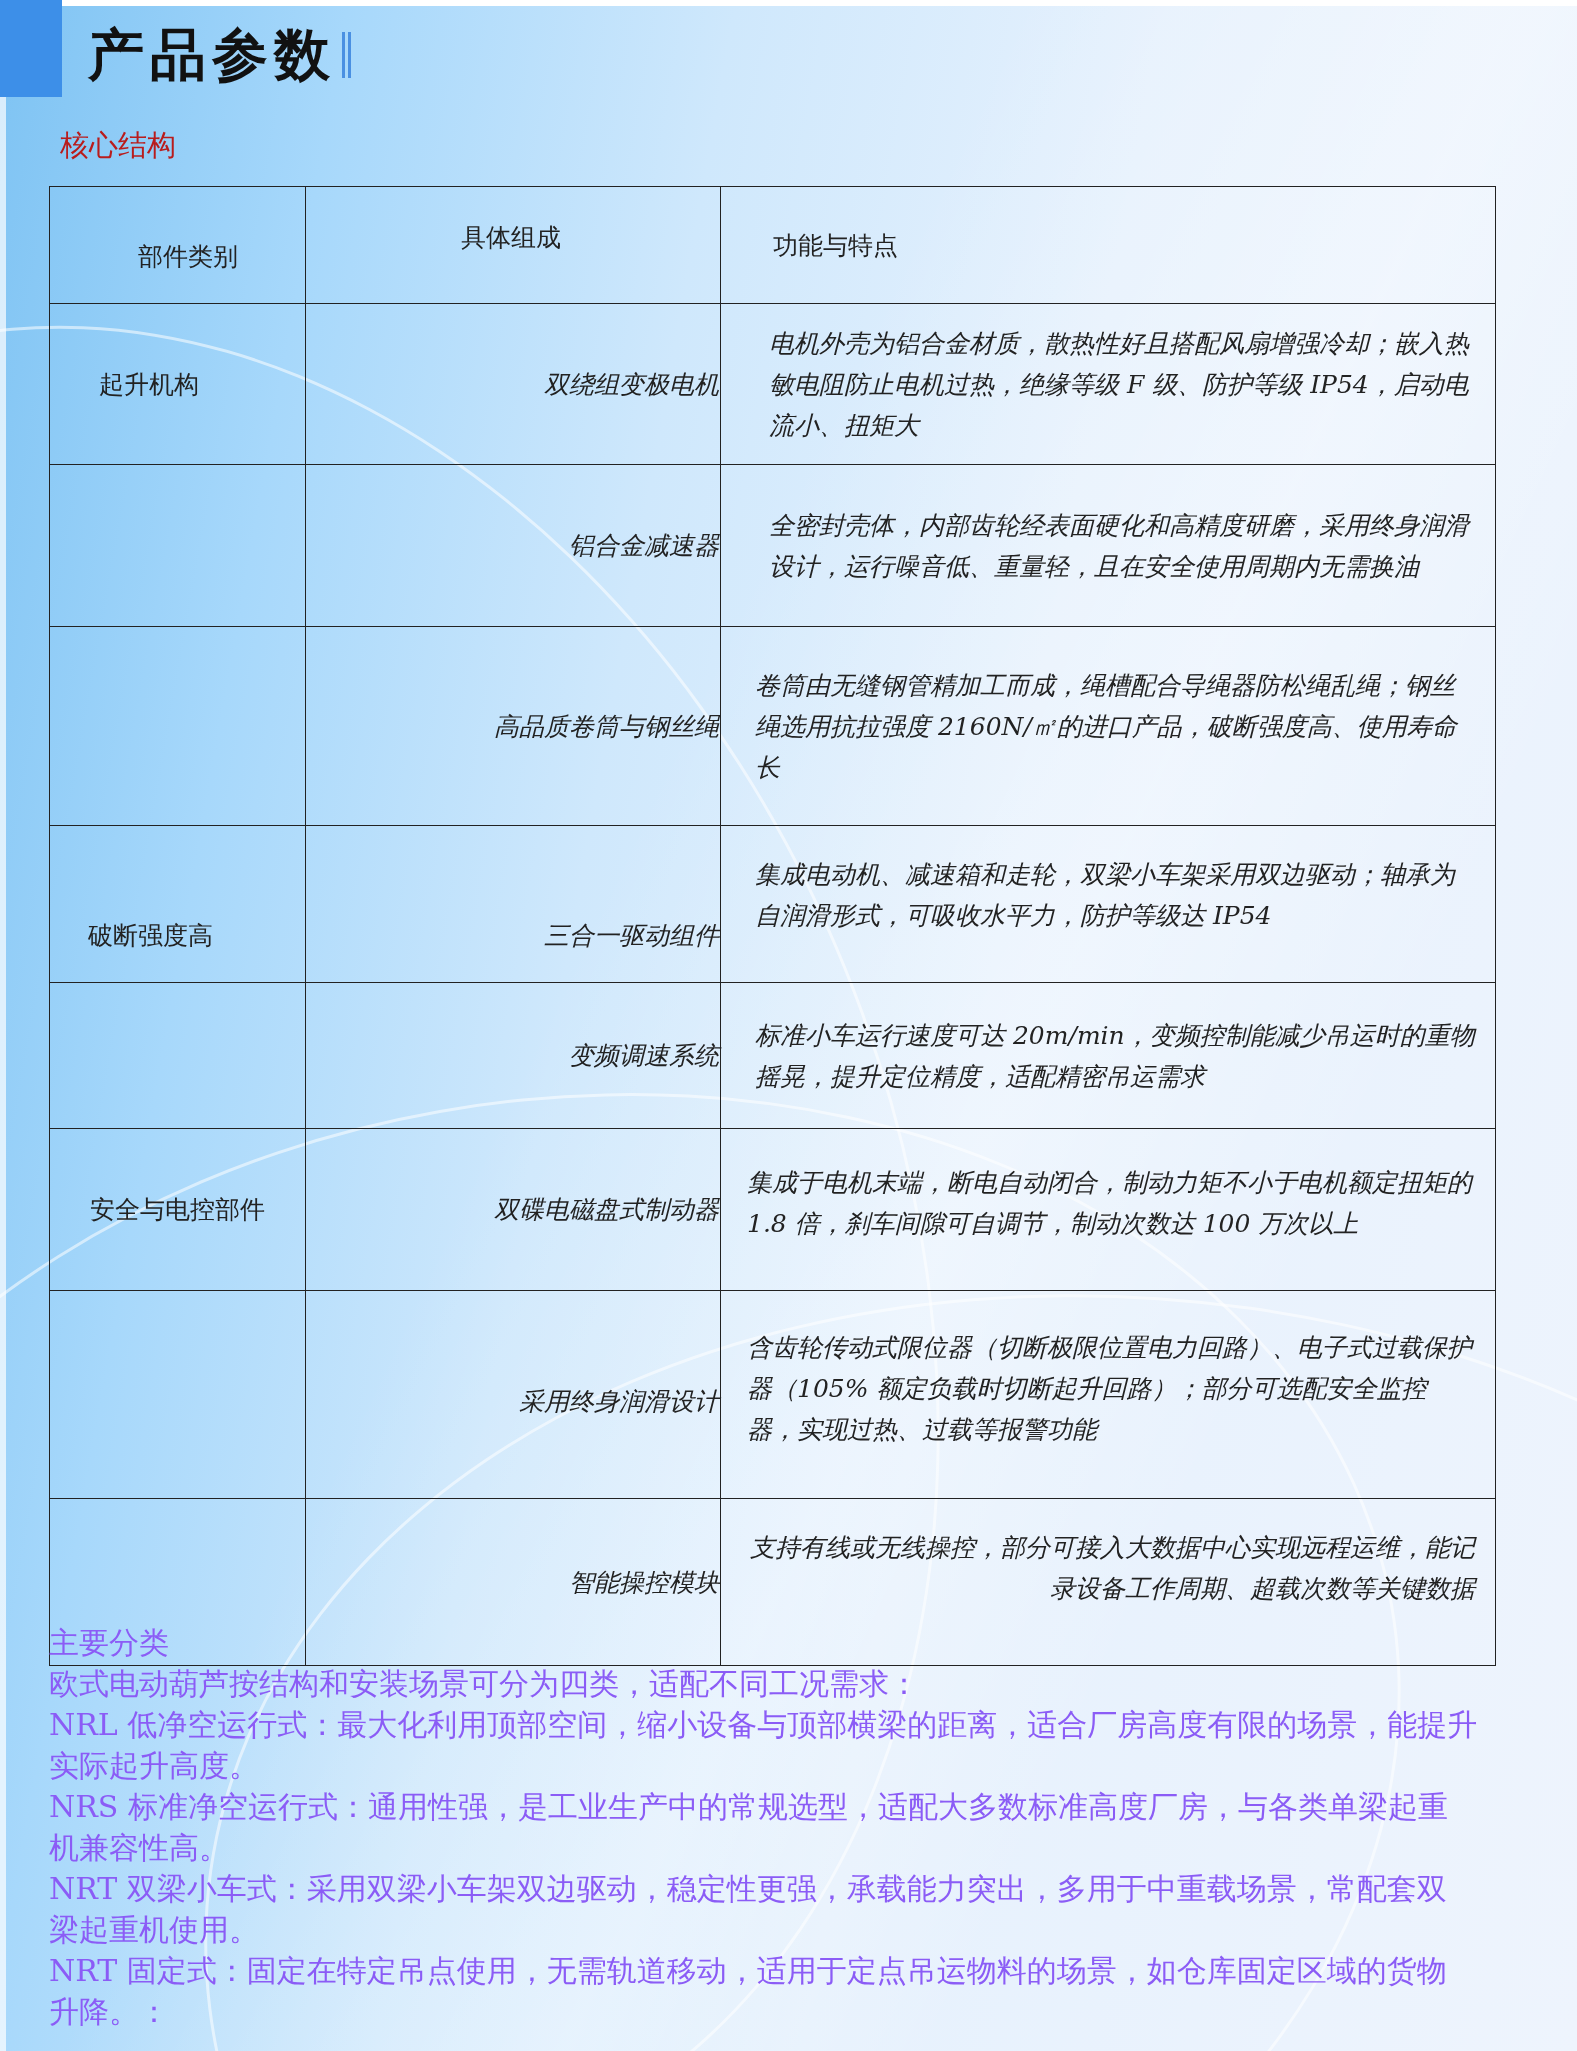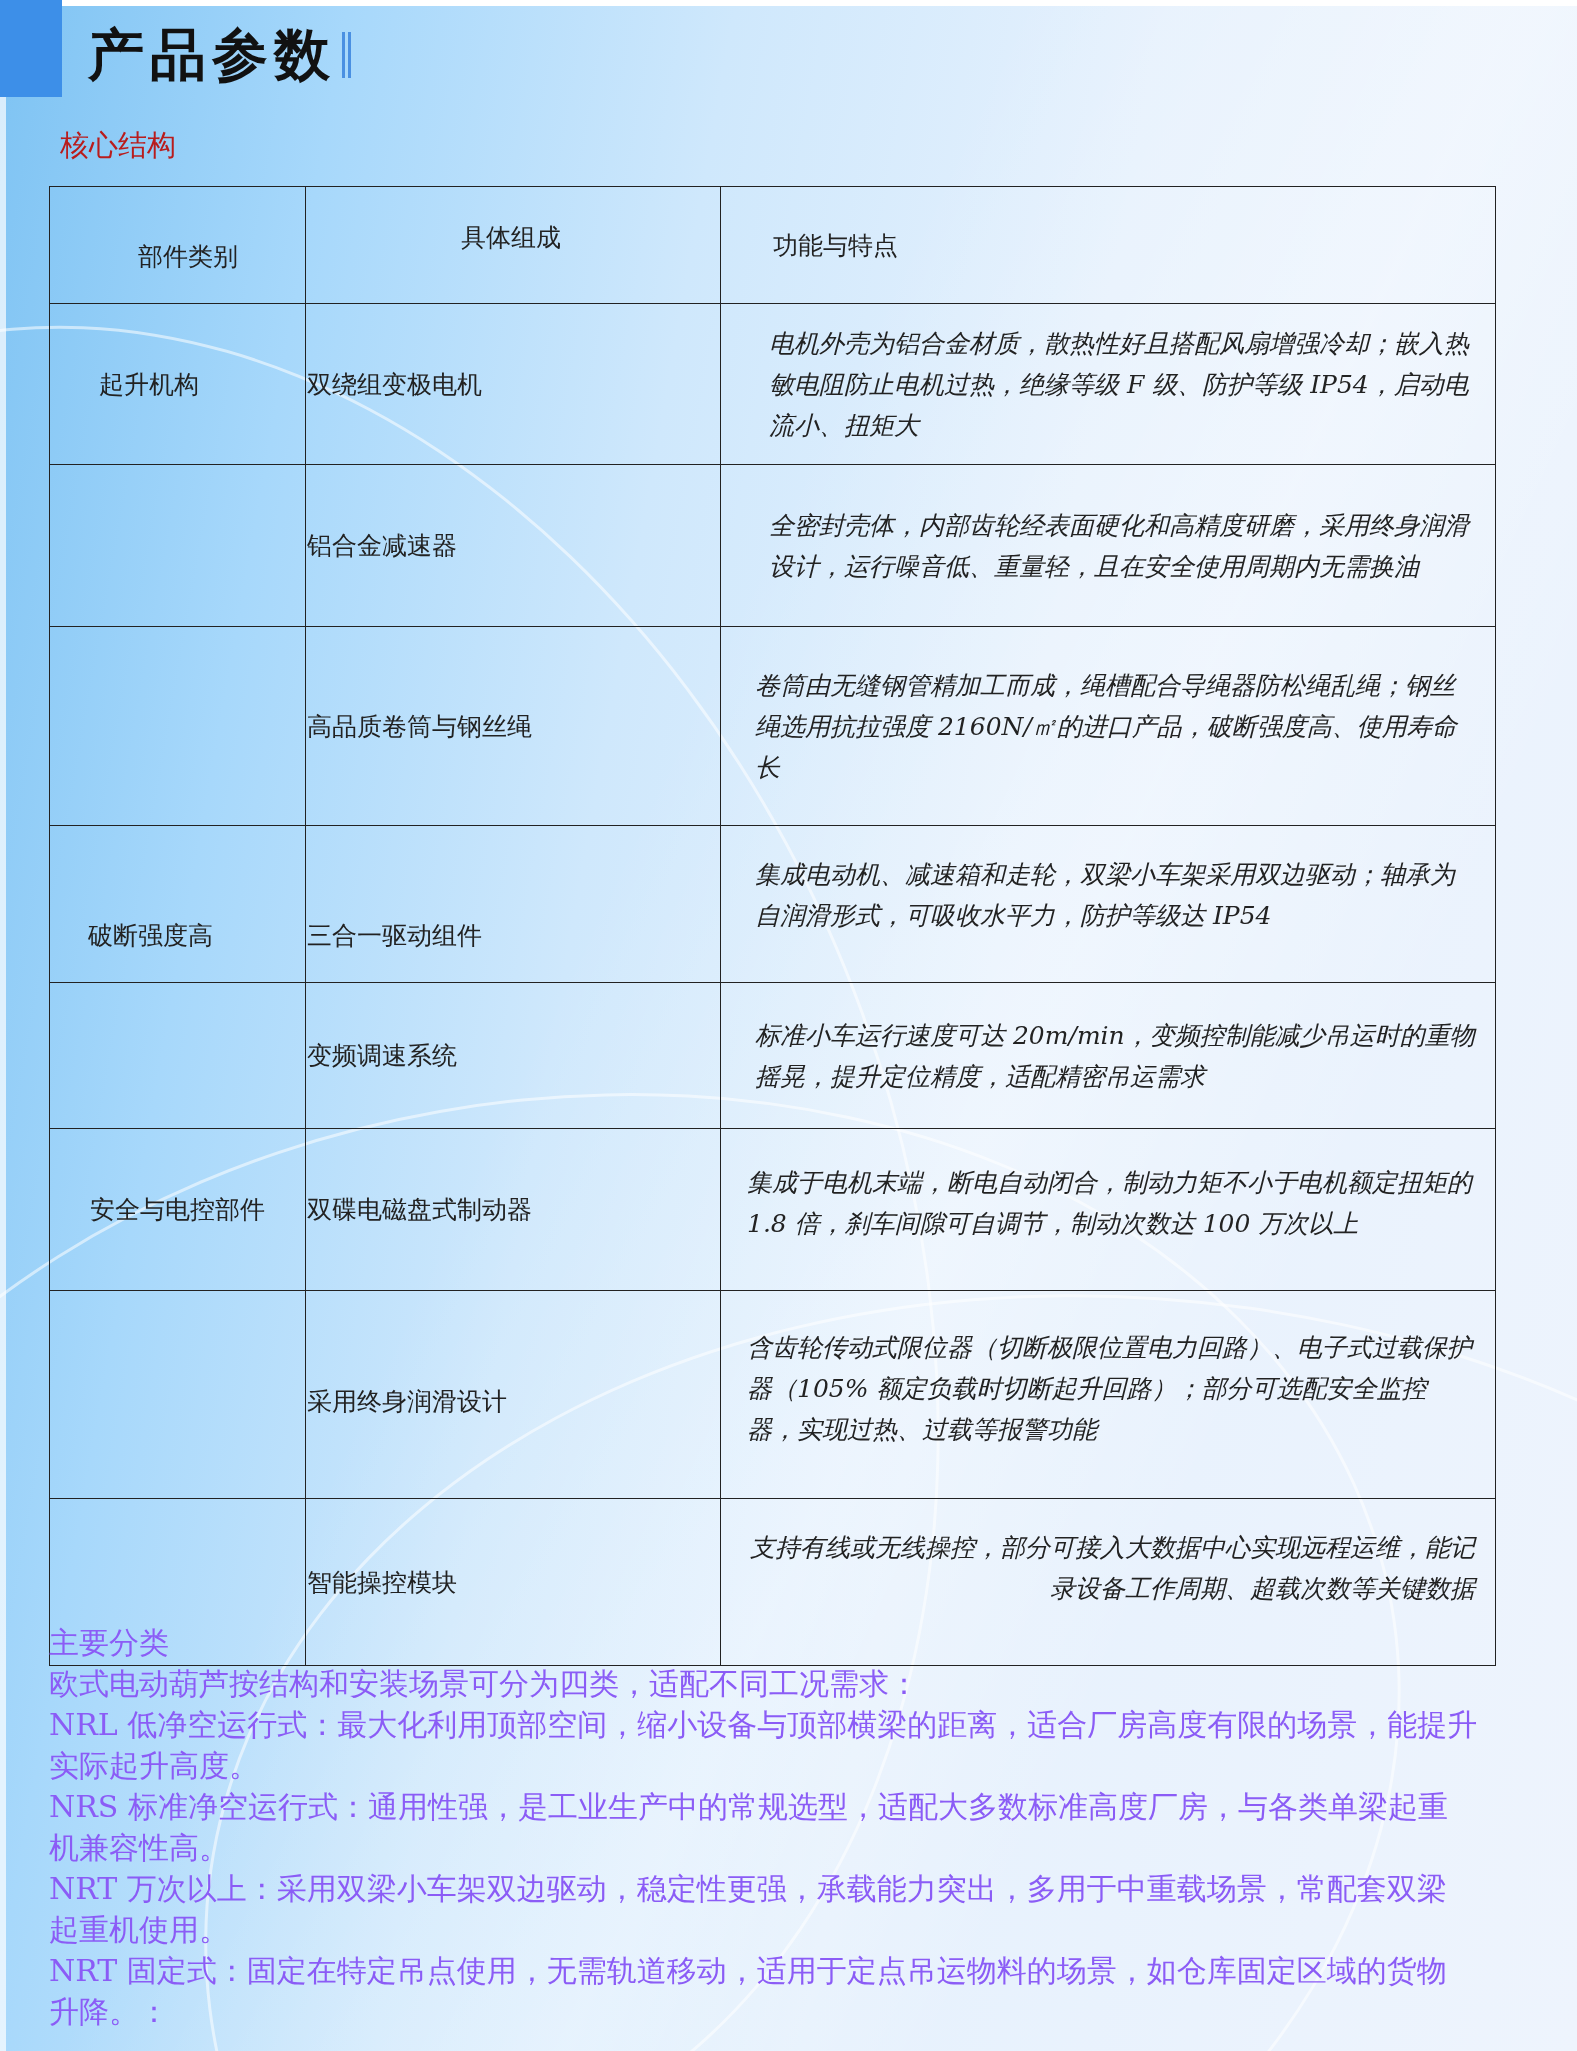--- a/index.html
+++ b/index.html
@@ -31,21 +31,21 @@
     border-collapse:collapse; table-layout:fixed; font-size:25px;
   }
   table.core td, table.core th {
     border:1.5px solid #222; vertical-align:middle; font-weight:normal; line-height:41px;
   }
   table.core th { height:91px; text-align:left; }
   .c1 { width:256px; }
   .c2 { width:415px; }
   .c3 { width:775px; }
   .cat { padding-left:40px; }
-  .comp { text-align:left; }
+  .comp { text-align:right;font-style:italic; }
   .feat { padding-left:48px; padding-right:20px;font-style:italic; }
 
   .section { position:absolute; left:49px; top:1622px; width:1460px; font-size:30px; line-height:41px; color:#8b5cf6; }
   .section p { margin:0; }
 </style>
 </head>
 <body>
 
 <div class="swoosh" style="left:-500px;top:300px;width:1400px;height:1900px;transform:rotate(-20deg);"></div>
 <div class="swoosh" style="left:-300px;top:1100px;width:1700px;height:1300px;transform:rotate(-10deg);"></div>
@@ -115,15 +115,15 @@
     <td class="feat" style="padding-left:26px;padding-bottom:30px;text-align:right;">支持有线或无线操控，部分可接入大数据中心实现远程运维，能记录设备工作周期、超载次数等关键数据</td>
   </tr>
 </tbody>
   </table>
 
 <div class="section">
   <p>主要分类</p>
   <p>欧式电动葫芦按结构和安装场景可分为四类，适配不同工况需求：</p>
   <p style="padding-right:20px;">NRL 低净空运行式：最大化利用顶部空间，缩小设备与顶部横梁的距离，适合厂房高度有限的场景，能提升实际起升高度。</p>
   <p style="padding-right:60px;">NRS 标准净空运行式：通用性强，是工业生产中的常规选型，适配大多数标准高度厂房，与各类单梁起重机兼容性高。</p>
-  <p style="padding-right:60px;">NRT 万次以上：采用双梁小车架双边驱动，稳定性更强，承载能力突出，多用于中重载场景，常配套双梁起重机使用。</p>
+  <p style="padding-right:60px;">NRT 双梁小车式：采用双梁小车架双边驱动，稳定性更强，承载能力突出，多用于中重载场景，常配套双梁起重机使用。</p>
   <p style="padding-right:60px;">NRT 固定式：固定在特定吊点使用，无需轨道移动，适用于定点吊运物料的场景，如仓库固定区域的货物升降。：</p>
 </div>
 
 </body></html>

